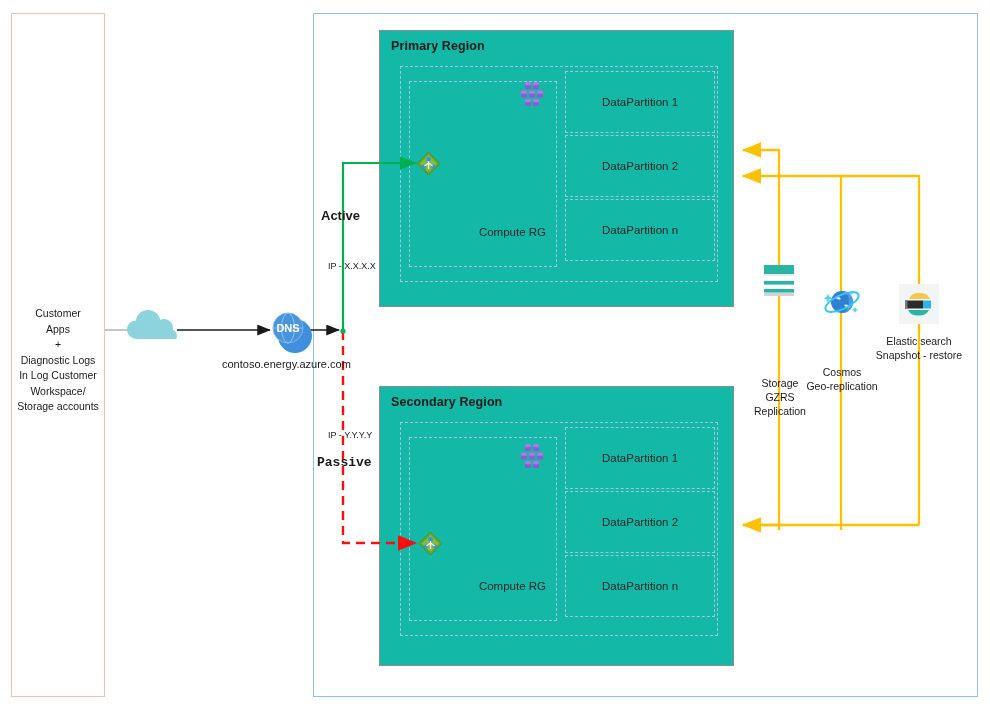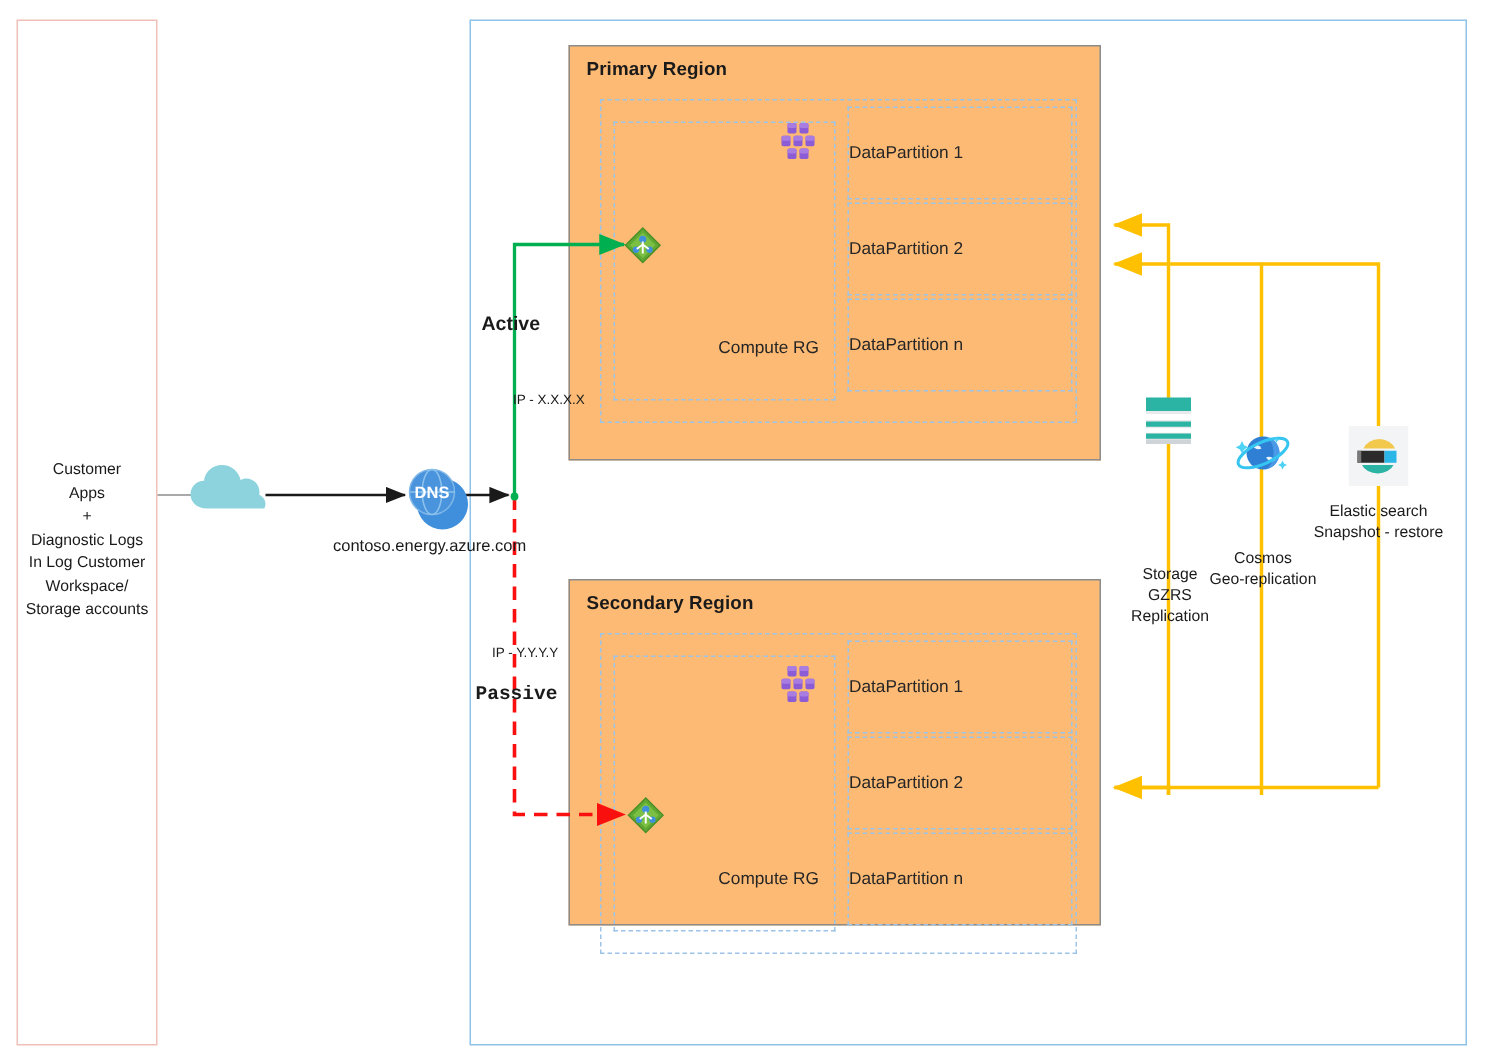--- a/index.html
+++ b/index.html
@@ -6,30 +6,30 @@
   body{width:990px;height:708px;position:relative;overflow:hidden;
        font-family:"Liberation Sans",sans-serif;color:#1a1a1a;}
   .canvas{position:absolute;left:0;top:0;width:990px;height:708px;}
   .abs{position:absolute;}
 
   
   .pink-box{left:11px;top:13px;width:94px;height:684px;
             border:1.5px solid #f0bfb8;box-sizing:border-box;background:#fff;}
   .blue-box{left:313px;top:13px;width:665px;height:684px;
             border:1.5px solid #8fc2e8;box-sizing:border-box;background:#fff;}
-  .region-box{border:1.5px solid #8c8c8c;box-sizing:border-box;background:#fdba74;}
+  .region-box{border:1.5px solid #8c8c8c;box-sizing:border-box;background:#14b8a6;}
   .region-primary{left:379px;top:30px;width:355px;height:277px;}
-  .region-secondary{left:379px;top:386px;width:355px;height:231px;}
+  .region-secondary{left:379px;top:386px;width:355px;height:280px;}
   .region-title{position:absolute;left:11px;top:8px;font-size:12.5px;font-weight:bold;
                 color:#1a1a1a;letter-spacing:.1px;}
   .dashed-outer{position:absolute;border:1.3px dashed #9dc3e6;box-sizing:border-box;}
   .compute-rg{position:absolute;border:1.3px dashed #9dc3e6;box-sizing:border-box;}
   .compute-label{position:absolute;right:10px;bottom:28px;font-size:11.5px;color:#262626;}
   .partition{position:absolute;border:1.3px dashed #9dc3e6;box-sizing:border-box;
-             display:flex;align-items:center;
+             display:flex;align-items:center;justify-content:center;
              font-size:11.5px;color:#262626;}
 
   
   .cust-text{left:8px;top:306px;width:100px;text-align:center;
              font-size:10.5px;line-height:15.5px;color:#1a1a1a;}
 
   
   .lbl{position:absolute;font-size:11px;color:#1a1a1a;white-space:nowrap;}
   .lbl-bold{font-size:13px;font-weight:bold;}
   .lbl-ip{font-size:9px;}
@@ -155,21 +155,21 @@
       <circle cx="20" cy="20" r="15" fill="#4a93dd"></circle>
       <ellipse cx="20" cy="20" rx="15" ry="15" fill="none" stroke="#7fb8e8" stroke-width="1"></ellipse>
       <ellipse cx="20" cy="20" rx="6.5" ry="15" fill="none" stroke="#8cc3ec" stroke-width="1"></ellipse>
       <line x1="5" y1="20" x2="35" y2="20" stroke="#8cc3ec" stroke-width="1"></line>
       <text x="20" y="24" font-family="Liberation Sans, sans-serif" font-size="11" font-weight="bold" fill="#ffffff" text-anchor="middle">DNS</text>
     </svg>
   </div>
   <div class="abs lbl" style="left:222px;top:358px;">contoso.energy.azure.com</div>
 
   <div class="abs lbl lbl-bold" style="left:321px;top:208px;text-align:right;">Active</div>
-  <div class="abs lbl lbl-ip" style="left:342px;top:261px;">IP - X.X.X.X</div>
+  <div class="abs lbl lbl-ip" style="left:328px;top:261px;">IP - X.X.X.X</div>
 
   <div class="abs lbl lbl-ip" style="left:328px;top:430px;">IP - Y.Y.Y.Y</div>
   <div class="abs lbl lbl-bold" style="left:317px;top:455px;font-family:Liberation Mono, monospace;">Passive</div>
 
   <div class="icon" style="left:416px;top:151px;width:25px;height:25px;">
     <svg width="25" height="25" viewBox="0 0 25 25">
       <path d="M12.5,1 L24,12.5 L12.5,24 L1,12.5 Z" fill="#5fa832" stroke="#4d8f28" stroke-width="1"></path>
       <path d="M12.5,4 L21,12.5 L12.5,21 L4,12.5 Z" fill="#7cc043"></path>
       <circle cx="12.5" cy="8.5" r="2.4" fill="#3f8fdc"></circle>
       <circle cx="8" cy="15.5" r="2.1" fill="#3f8fdc"></circle>

